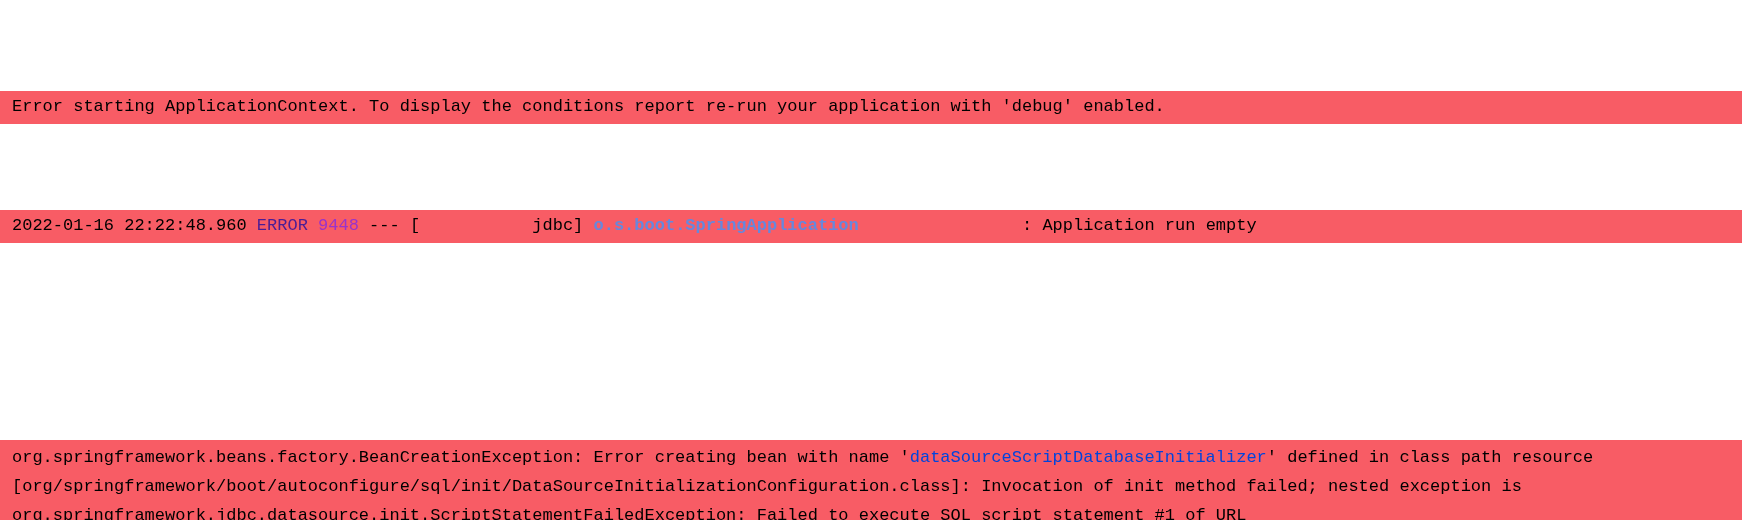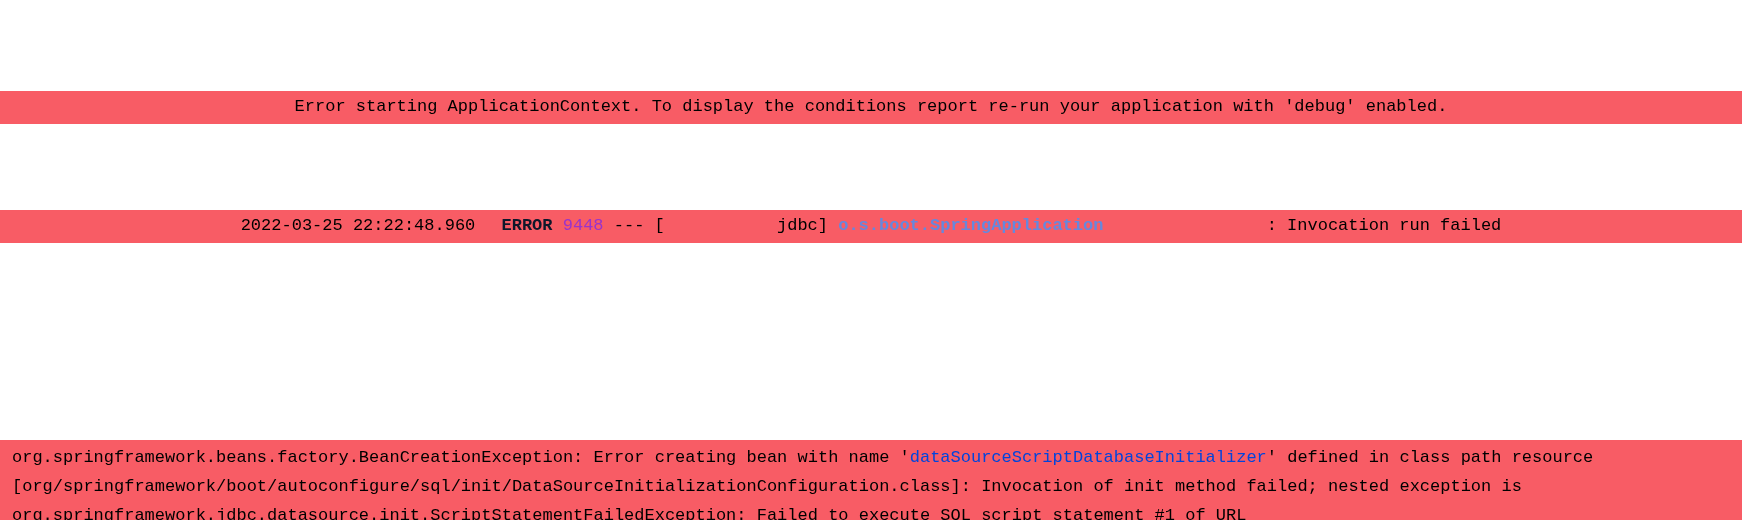--- a/index.html
+++ b/index.html
@@ -17,32 +17,30 @@
     }
     .log-container {
       white-space: pre-wrap;
       word-wrap: break-word;
     }
     .hl-red {
       background-color: #f85c65;
       color: #000000;
       display: block;
       padding: 2px 12px;
-      text-align: center;
     }
     .hl-red-block {
       background-color: #f85c65;
       color: #000000;
       display: block;
       padding: 4px 12px;
     }
     .level-error {
-      color: #0f172a;
-      font-weight: 700;
-      margin-left: 16px;
+      color: #4c1d95;
+      font-weight: 400;
     }
     .pid {
       color: #9933cc;
     }
     .logger-name {
       color: #6688dd;
       font-weight: bold;
     }
     .link {
       color: #0044dd;
@@ -52,21 +50,21 @@
       height: 24px;
     }
   </style>
 </head>
 <body>
 
 <div class="log-container">
 
   <span class="hl-red">Error starting ApplicationContext. To display the conditions report re-run your application with 'debug' enabled.</span>
 
-  <span class="hl-red"><span>2022-03-25 22:22:48.960</span> <span class="level-error">ERROR</span> <span class="pid">9448</span><span> --- [           jdbc] </span><span class="logger-name">o.s.boot.SpringApplication</span><span>               </span><span> : </span><span>Invocation run failed</span></span>
+  <span class="hl-red"><span>2022-01-16 22:22:48.960</span> <span class="level-error">ERROR</span> <span class="pid">9448</span><span> --- [           jdbc] </span><span class="logger-name">o.s.boot.SpringApplication</span><span>               </span><span> : </span><span>Application run empty</span></span>
 
   <div class="spacer"></div>
 
   <span class="hl-red-block"><span>org.springframework.beans.factory.BeanCreationException: Error creating bean with name '</span><span class="link">dataSourceScriptDatabaseInitializer</span><span>' defined in class path resource [org/springframework/boot/autoconfigure/sql/init/DataSourceInitializationConfiguration.class]: Invocation of init method failed; nested exception is org.springframework.jdbc.datasource.init.ScriptStatementFailedException: Failed to execute SQL script statement #1 of URL [file:/D:/All_The_Project/springsecrity/target/classes/data.sql]: insert into mooc_users(id, username, `name`, password_hash, enabled, account_non_expired, account_non_locked, credentials_non_expired, email) values (1, 'user', 'Zhang San', 'root', 1, 1, 1, 1, 'zhangsan@local.dev'), (2, 'old_user', 'Li Si', 'root', 1, 1, 1, 1, 'lisi@local.dev'); nested exception is org.h2.jdbc.JdbcSQLSyntaxErrorException: Table "mooc_users" not found (this database is empty); SQL statement:</span></span>
 
   
 
 </div>
 
 </body></html>

